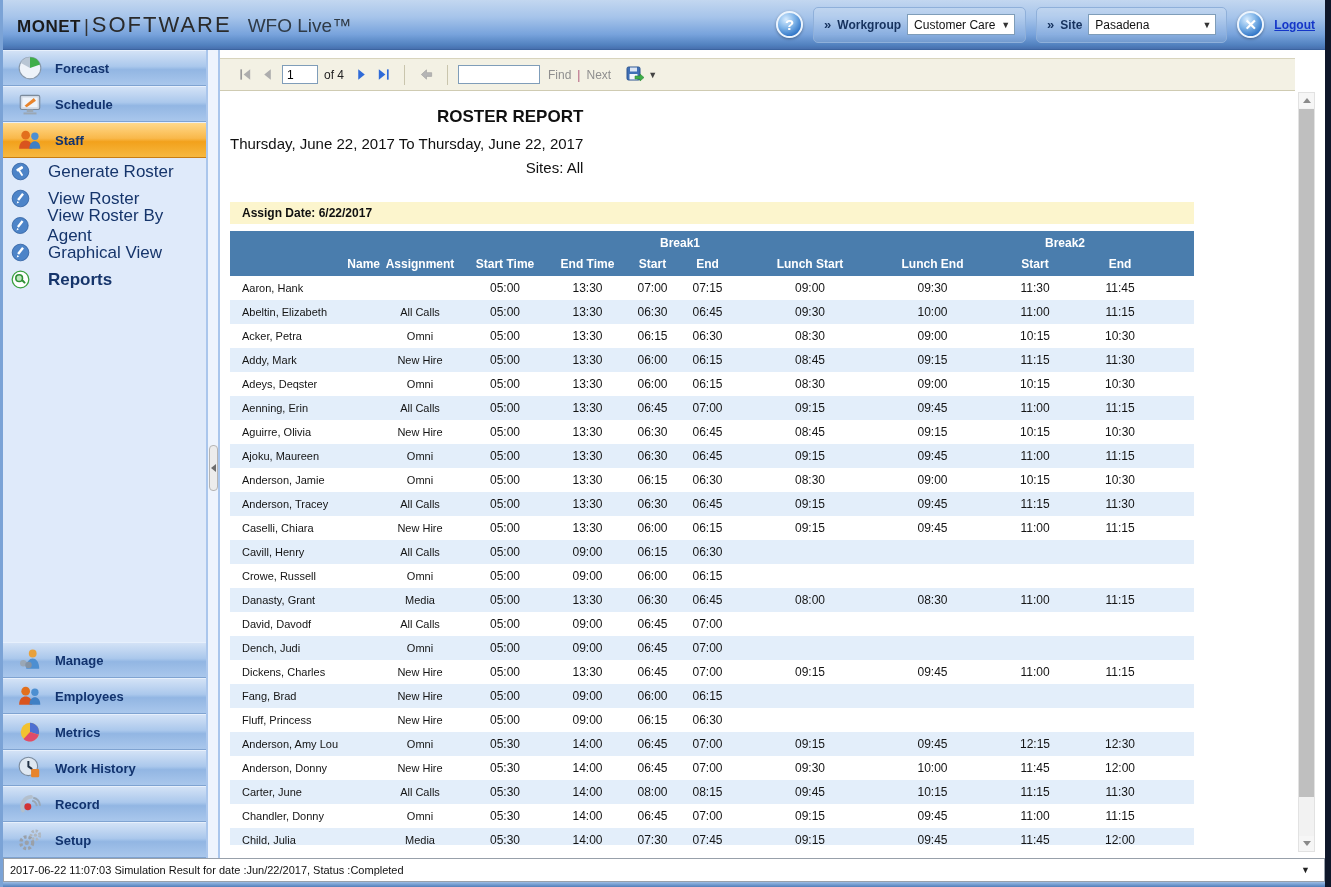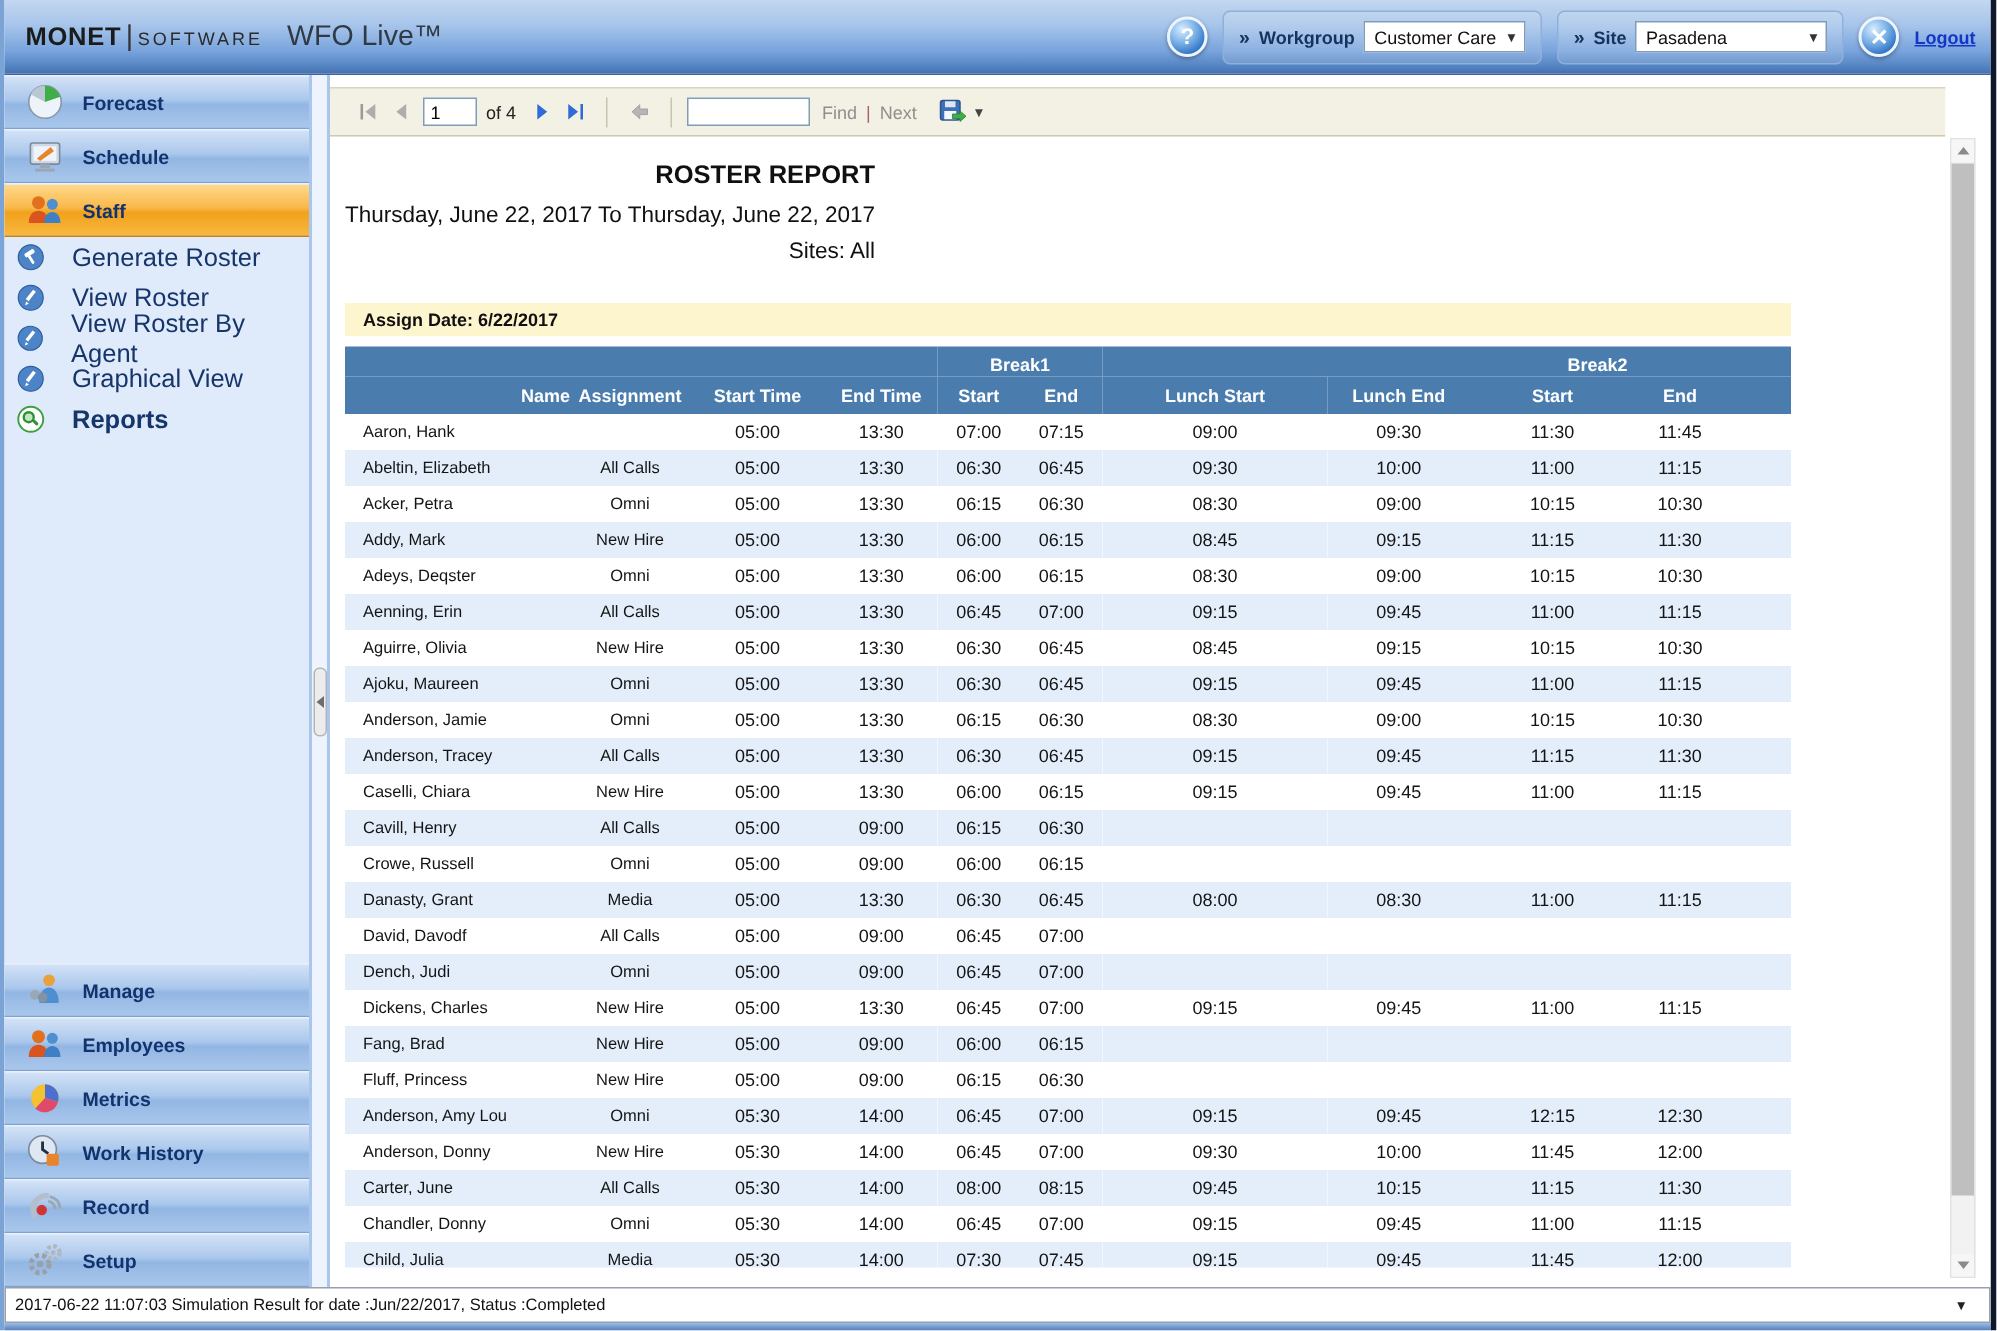--- a/index.html
+++ b/index.html
@@ -1,28 +1,28 @@
 <!DOCTYPE html>
 <html><head>
 <meta charset="utf-8">
 <style>
   * { margin:0; padding:0; box-sizing:border-box; }
   html,body { width:1331px; height:887px; overflow:hidden; }
   body { font-family:"Liberation Sans", sans-serif; }
   .app { width:1331px; height:887px; display:flex; flex-direction:column;
-         border-left:3px solid #7ba3d6; border-right:4px solid #0f172a; background:#fff; }
+         border-left:3px solid #7ba3d6; border-right:6px solid #0f172a; background:#fff; }
 
   
   .topbar { height:50px; flex:0 0 50px; display:flex; align-items:center;
     background:linear-gradient(180deg,#c3d7f0 0%, #a6c4ea 35%, #78a3dc 70%, #5181bf 92%, #476fae 100%);
     border-bottom:1px solid #3c64a0; padding:0 10px 0 14px; }
   .logo { display:flex; align-items:baseline; gap:2px; }
   .logo .monet { font-weight:bold; font-size:17px; color:#1b1b1b; letter-spacing:.5px; }
   .logo .pipe { color:#333; font-size:19px; margin:0 1px; }
-  .logo .software { font-size:12px; color:#2a2a2a; letter-spacing:2px; }
+  .logo .software { font-size:22px; color:#2a2a2a; letter-spacing:2px; }
   .logo .product { font-size:19px; color:#2f3a46; margin-left:14px; }
   .topbar-right { margin-left:auto; display:flex; align-items:center; gap:10px; }
   .glossy { width:27px; height:27px; border-radius:50%;
     background:radial-gradient(circle at 35% 28%, #d9edff 0%, #7fb4e8 40%, #3478c8 75%, #2a62ad 100%);
     border:2px solid #ecf4fd; box-shadow:0 1px 3px rgba(0,0,0,.35);
     color:#fff; font-weight:bold; display:flex; align-items:center; justify-content:center;
     font-size:15px; cursor:pointer; }
   .ctrl-group { display:flex; align-items:center; gap:6px; background:rgba(255,255,255,.14);
     border:1px solid #8fb0da; border-radius:5px; padding:5px 10px; height:36px; }
   .chev { color:#16325e; font-size:13px; font-weight:bold; }

